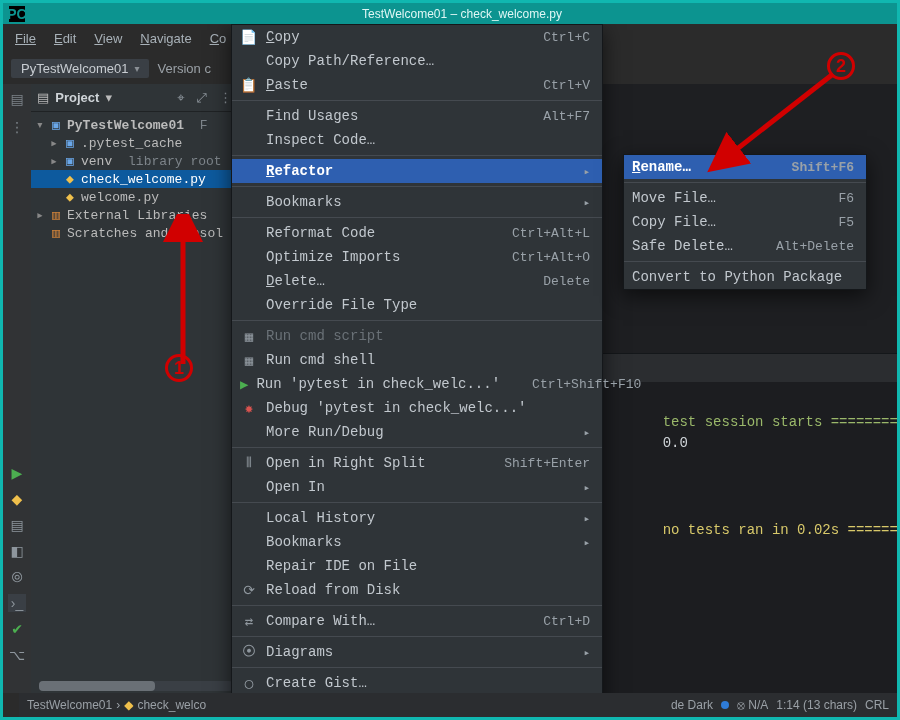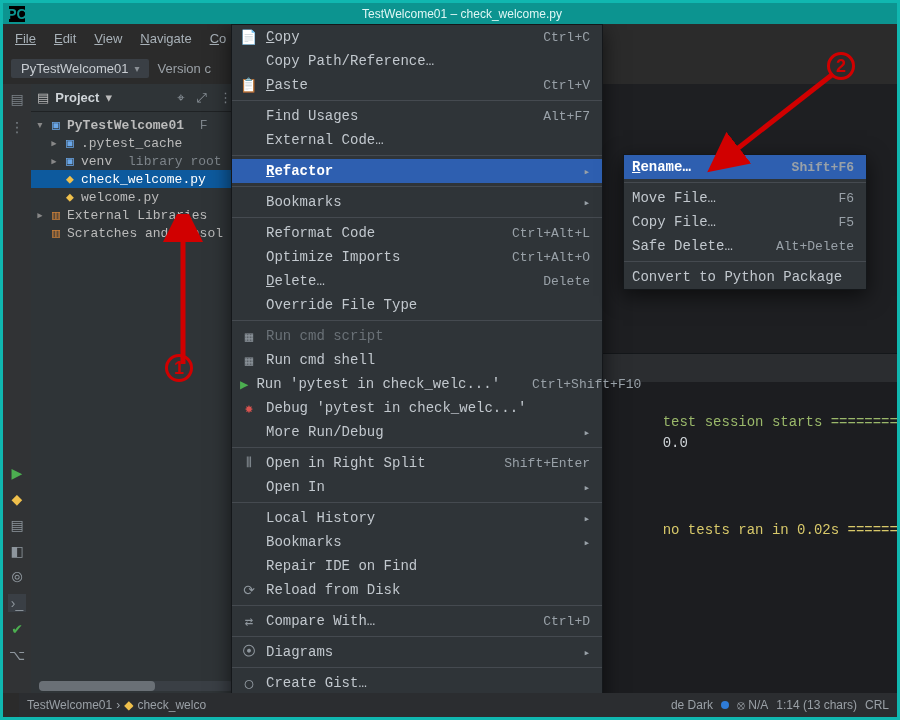--- a/index.html
+++ b/index.html
@@ -267,21 +267,21 @@
         <span class="sc">Ctrl+V</span>
       </div>
       <div class="row sep"></div>
       <div class="row">
         <span class="ico"></span>
         <span class="lbl">Find Usages</span>
         <span class="sc">Alt+F7</span>
       </div>
       <div class="row">
         <span class="ico"></span>
-        <span class="lbl">External Code…</span>
+        <span class="lbl">Inspect Code…</span>
       </div>
       <div class="row sep"></div>
       <div class="row hi">
         <span class="ico"></span>
         <span class="lbl"><u>R</u>efactor</span>
         <span class="sub">▸</span>
       </div>
       <div class="row sep"></div>
       <div class="row">
         <span class="ico"></span>
@@ -348,21 +348,21 @@
         <span class="lbl">Local History</span>
         <span class="sub">▸</span>
       </div>
       <div class="row">
         <span class="ico"></span>
         <span class="lbl">Bookmarks</span>
         <span class="sub">▸</span>
       </div>
       <div class="row">
         <span class="ico"></span>
-        <span class="lbl">Repair IDE on Find</span>
+        <span class="lbl">Repair IDE on File</span>
       </div>
       <div class="row">
         <span class="ico">⟳</span>
         <span class="lbl">Reload from Disk</span>
       </div>
       <div class="row sep"></div>
       <div class="row">
         <span class="ico">⇄</span>
         <span class="lbl">Compare With…</span>
         <span class="sc">Ctrl+D</span>

